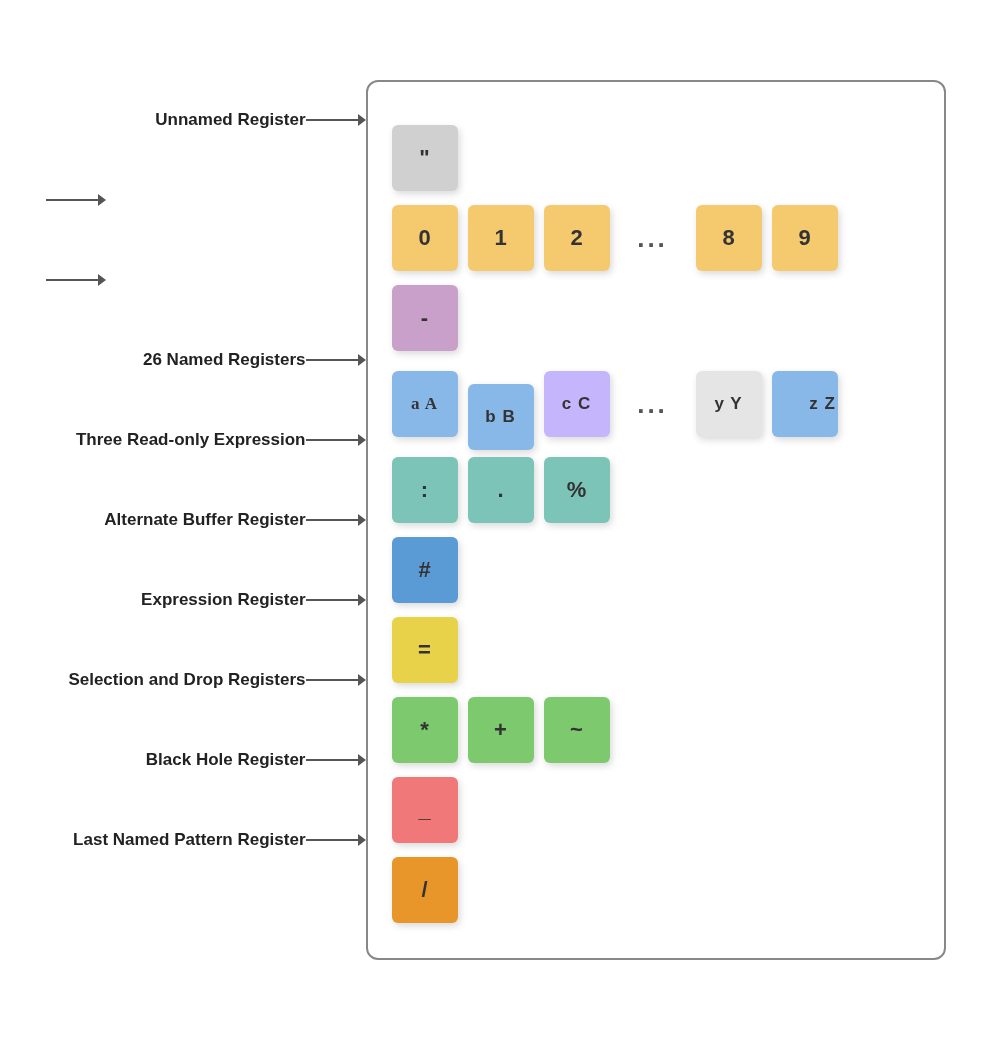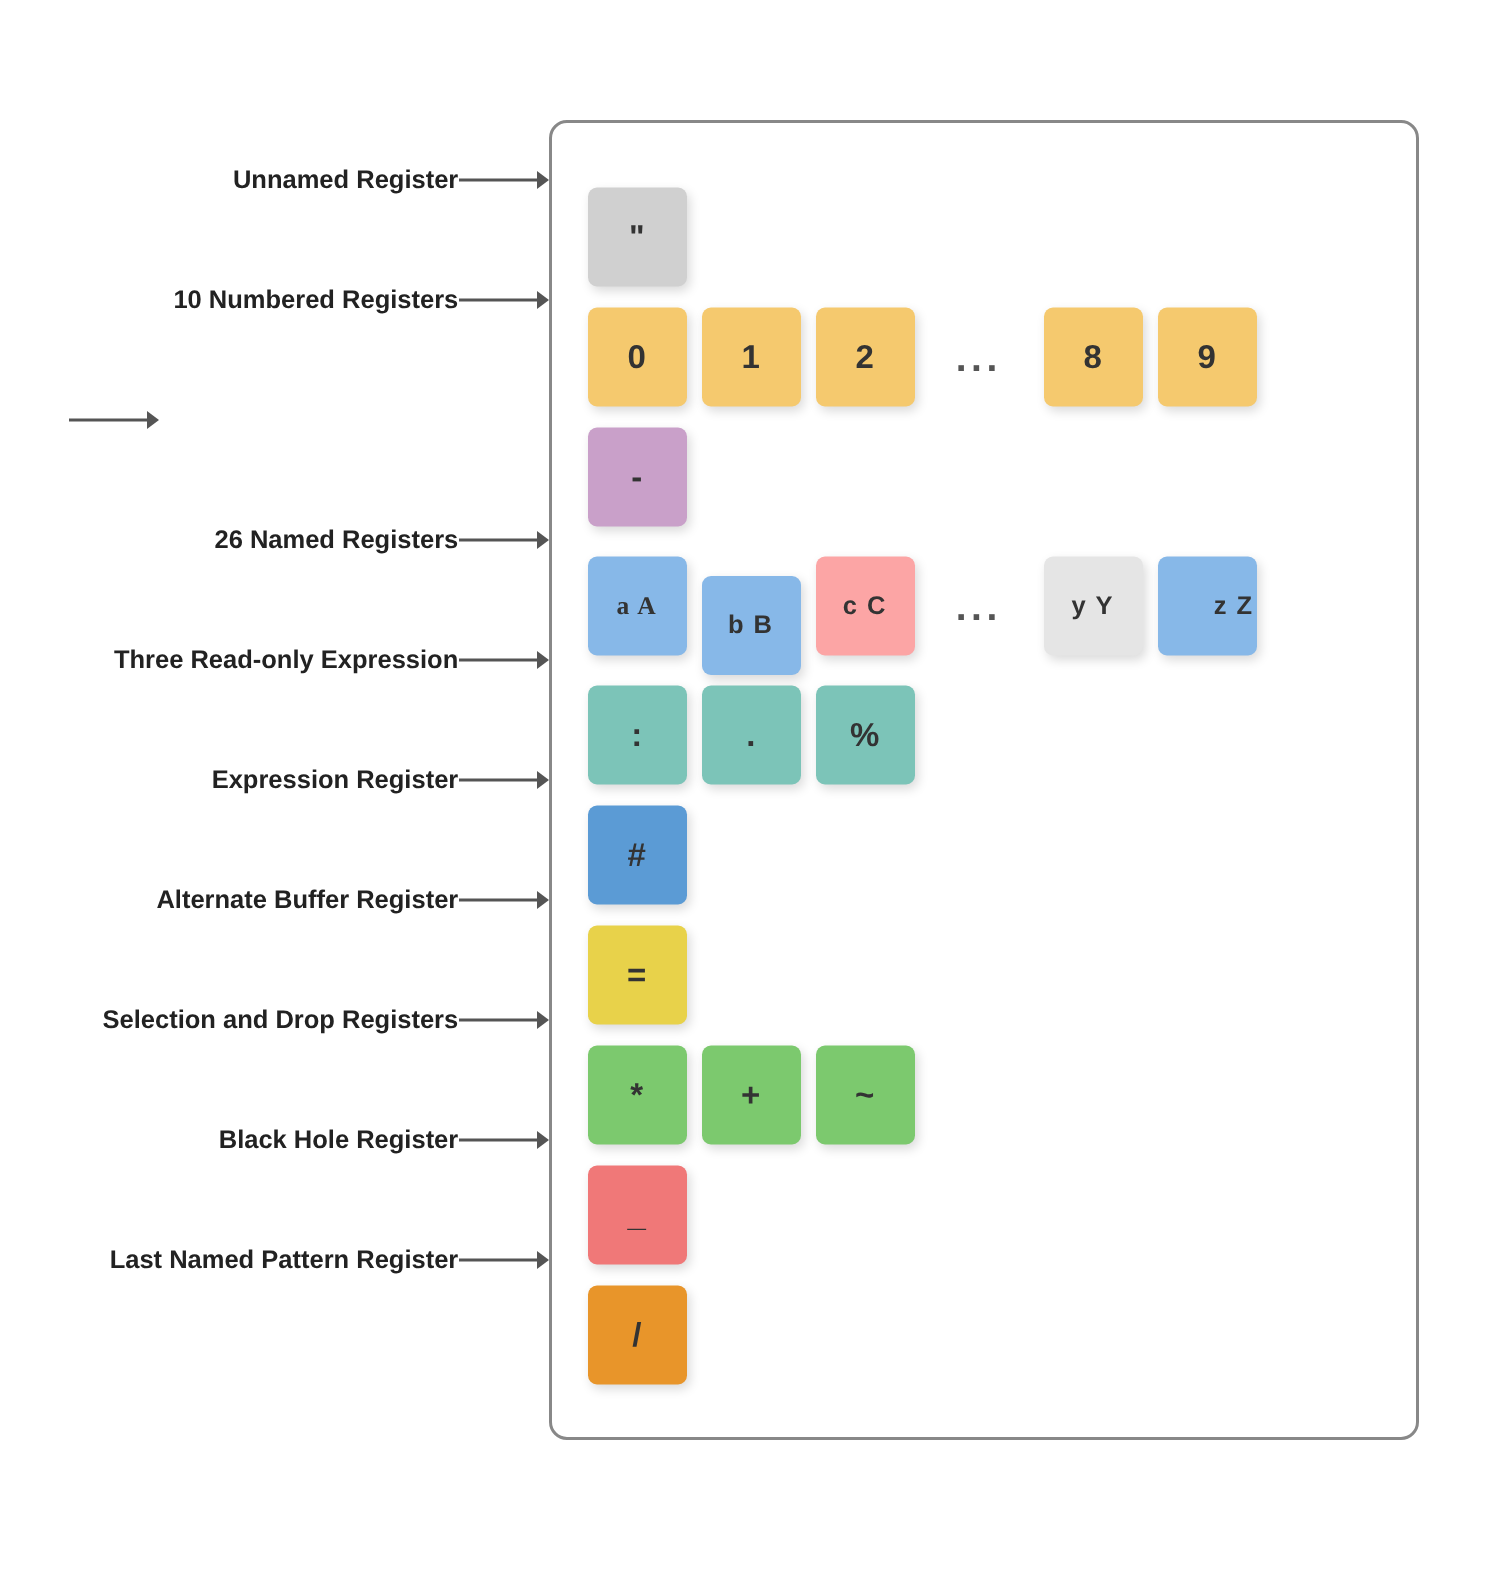--- a/index.html
+++ b/index.html
@@ -123,40 +123,39 @@
 <h1></h1>
 
 <div class="main-layout">
 
   <div class="left-labels" id="labels-col">
       <div class="label-row">
         <div class="label-row-text">Unnamed Register</div>
         <div class="arrow-line" style="width: 60px; min-width: 60px; height: 20px; position: relative; display: flex; align-items: center;"></div>
       </div>
       <div class="label-row">
-        <div class="label-row-text">10 Numbered Registers</div>
         <div class="arrow-line" style="width: 60px; min-width: 60px; height: 20px; position: relative; display: flex; align-items: center;"></div>
       </div>
       <div class="label-row">
         <div class="arrow-line" style="width: 60px; min-width: 60px; height: 20px; position: relative; display: flex; align-items: center;"></div>
       </div>
       <div class="label-row">
         <div class="label-row-text">26 Named Registers</div>
         <div class="arrow-line" style="width: 60px; min-width: 60px; height: 20px; position: relative; display: flex; align-items: center;"></div>
       </div>
       <div class="label-row">
         <div class="label-row-text">Three Read-only Expression</div>
         <div class="arrow-line" style="width: 60px; min-width: 60px; height: 20px; position: relative; display: flex; align-items: center;"></div>
       </div>
       <div class="label-row">
+        <div class="label-row-text">Alternate Buffer Register</div>
+        <div class="arrow-line" style="width: 60px; min-width: 60px; height: 20px; position: relative; display: flex; align-items: center;"></div>
+      </div>
+      <div class="label-row">
         <div class="label-row-text">Expression Register</div>
-        <div class="arrow-line" style="width: 60px; min-width: 60px; height: 20px; position: relative; display: flex; align-items: center;"></div>
-      </div>
-      <div class="label-row">
-        <div class="label-row-text">Alternate Buffer Register</div>
         <div class="arrow-line" style="width: 60px; min-width: 60px; height: 20px; position: relative; display: flex; align-items: center;"></div>
       </div>
       <div class="label-row">
         <div class="label-row-text">Selection and Drop Registers</div>
         <div class="arrow-line" style="width: 60px; min-width: 60px; height: 20px; position: relative; display: flex; align-items: center;"></div>
       </div>
       <div class="label-row">
         <div class="label-row-text">Black Hole Register</div>
         <div class="arrow-line" style="width: 60px; min-width: 60px; height: 20px; position: relative; display: flex; align-items: center;"></div>
       </div>
@@ -186,21 +185,21 @@
         </div>
         <div class="content-row">
           <div class="boxes-row">
             <div class="reg-box" style="background: rgb(201, 160, 201);">-</div>
           </div>
         </div>
         <div class="content-row">
           <div class="boxes-row">
             <div class="reg-box" style="background: rgb(135, 184, 232); font-size: 17px; letter-spacing: 1px; font-family: Liberation Serif, serif;">a A</div>
             <div class="reg-box" style="background: rgb(135, 184, 232); font-size: 17px; letter-spacing: 1px; margin-top: 26px;">b B</div>
-            <div class="reg-box" style="background: #fca5a5; font-size: 17px; letter-spacing: 1px;">c C</div>
+            <div class="reg-box" style="background: #c4b5fd; font-size: 17px; letter-spacing: 1px;">c C</div>
             <div class="dots-cell">...</div>
             <div class="reg-box" style="background: #e5e5e5; font-size: 17px; letter-spacing: 1px;">y Y</div>
             <div class="reg-box" style="background: rgb(135, 184, 232); font-size: 17px; letter-spacing: 1px; padding-left: 36px;">z Z</div>
           </div>
         </div>
         <div class="content-row">
           <div class="boxes-row">
             <div class="reg-box" style="background: rgb(124, 196, 184);">:</div>
             <div class="reg-box" style="background: rgb(124, 196, 184);">.</div>
             <div class="reg-box" style="background: rgb(124, 196, 184);">%</div>

